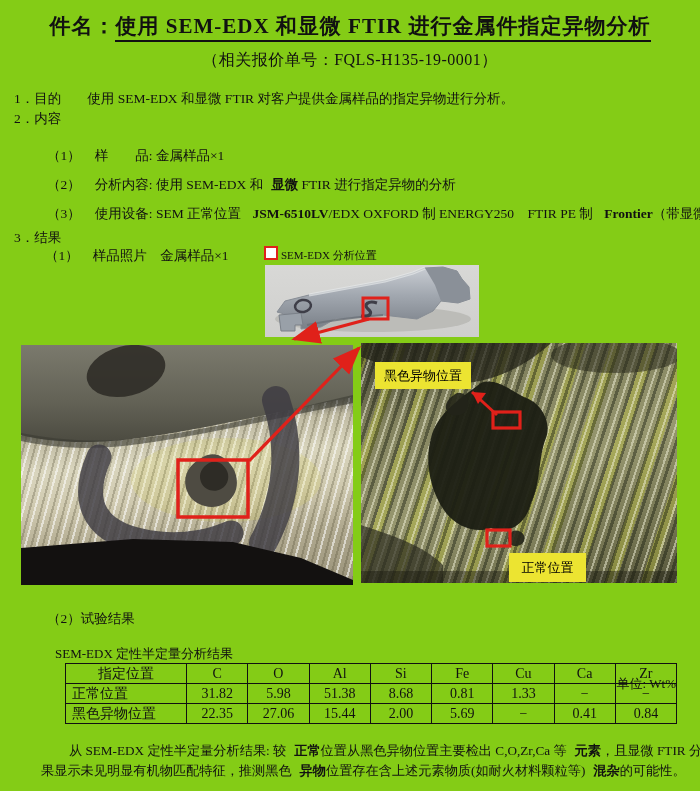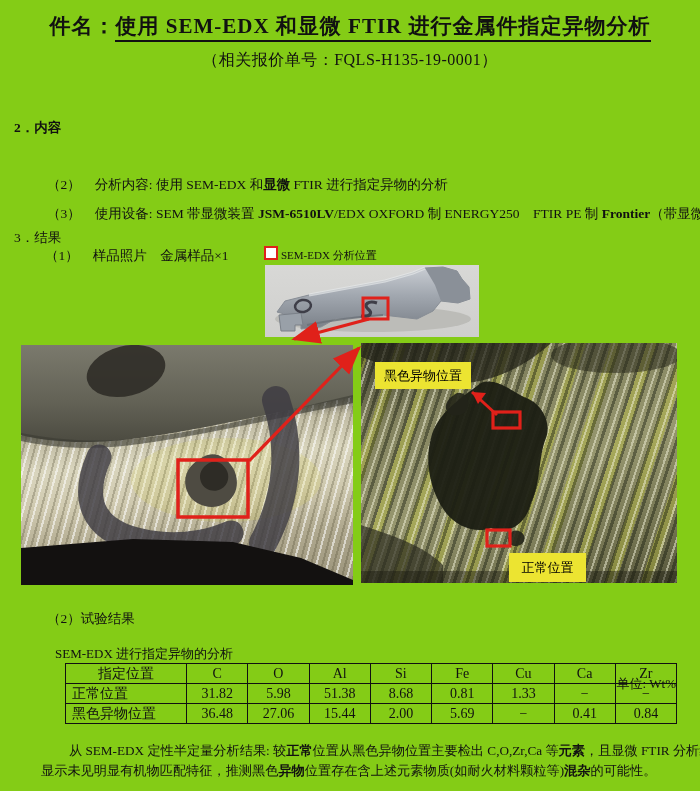--- a/index.html
+++ b/index.html
@@ -10,21 +10,21 @@
   .abs{position:absolute;}
   
   .doc-title{top:12px;left:0;width:700px;text-align:center;font-size:21px;font-weight:bold;letter-spacing:1px;white-space:nowrap;}
   .doc-title .u{border-bottom:2px solid #111;padding-bottom:2px;}
   .doc-subtitle{top:50px;left:0;width:700px;text-align:center;font-size:16px;letter-spacing:.5px;}
   
   .bodyline{font-size:13.5px;white-space:nowrap;}
   .no{display:inline-block;}
   .gap1{display:inline-block;width:26px;}
   .gap2{display:inline-block;width:14px;}
-  .b{font-weight:bold;}
+  .b{font-weight:bold;padding-left:8px;}
   
   .legend{top:246px;left:264px;font-size:11px;white-space:nowrap;}
   .redsq{display:inline-block;width:10px;height:10px;border:2px solid #e0211a;vertical-align:-1px;margin-right:3px;background:#fff;}
   
   .photo{position:absolute;overflow:hidden;z-index:1;}
   .photo svg{position:absolute;left:0;top:0;}
   .photo-top{left:265px;top:265px;width:214px;height:72px;background:linear-gradient(180deg,#d8d8d6,#cfcfcd);}
   .photo-left{
     left:21px;top:345px;width:332px;height:240px;
     background:
@@ -62,29 +62,32 @@
   .conclusion{top:741px;left:5px;width:692px;font-size:13.2px;line-height:20px;text-indent:28px;white-space:normal;margin-left:36px;}
 </style>
 </head>
 <body>
 
 <div class="page">
 
   <div class="abs doc-title"><span>件名：</span><span class="u">使用 SEM-EDX 和显微 FTIR 进行金属件指定异物分析</span></div>
   <div class="abs doc-subtitle">（相关报价单号：FQLS-H135-19-0001）</div>
 
-
-  <div class="abs bodyline" style="top:119px;left:14px;font-weight:bold;">2．内容</div>
-
+  <div class="abs bodyline" style="top:90px;left:14px;"><span class="no">1．目的</span><span class="gap1"></span><span>使用 SEM-EDX 和显微 FTIR 对客户提供金属样品的指定异物进行分析。</span></div>
+
+  <div class="abs bodyline" style="top:110px;left:14px;">2．内容</div>
+
+  <div class="abs bodyline" style="top:147px;left:47px;"><span>（1）</span><span class="gap2"></span><span>样　　品:</span>
+      <span>金属样品×1</span></div>
 
   <div class="abs bodyline" style="top:176px;left:47px;"><span>（2）</span><span class="gap2"></span><span>分析内容:</span>
       <span><span>使用 SEM-EDX 和</span><span class="b">显微</span><span> FTIR 进行指定异物的分析</span></span></div>
 
   <div class="abs bodyline" style="top:205px;left:47px;"><span>（3）</span><span class="gap2"></span><span>使用设备:</span>
-      <span><span>SEM 带显微装置 </span><span class="b">JSM-6510LV</span><span>/EDX OXFORD 制 ENERGY250　FTIR PE 制 </span><span class="b">Frontier</span><span>（带显微装置）</span></span></div>
+      <span><span>SEM 正常位置 </span><span class="b">JSM-6510LV</span><span>/EDX OXFORD 制 ENERGY250　FTIR PE 制 </span><span class="b">Frontier</span><span>（带显微装置）</span></span></div>
 
   <div class="abs bodyline" style="top:229px;left:14px;">3．结果</div>
 
   <div class="abs bodyline" style="top:247px;left:45px;text-align:center;"><span>（1）</span><span class="gap2"></span><span>样品照片　金属样品×1</span></div>
 
   <div class="abs legend"><span class="redsq"></span><span>SEM-EDX 分析位置</span></div>
 
   <div class="photo photo-top">
     <svg width="214" height="72" viewBox="0 0 214 72">
       <defs>
@@ -152,21 +155,21 @@
         <path d="M0,0 L10,4 L0,8 Z" fill="#e0211a"></path>
       </marker>
     </defs>
     <line x1="369" y1="319" x2="294" y2="339" stroke="#e0211a" stroke-width="3.2" marker-end="url(#arrow)"></line>
     <line x1="249" y1="461" x2="359" y2="348" stroke="#e0211a" stroke-width="3.2" marker-end="url(#arrow)"></line>
   </svg>
 
   <div class="abs bodyline test-result">（2）试验结果</div>
 
   <div class="abs tbl-caption">
-    <span class="cap-l">SEM-EDX 进行指定异物的分析</span>
+    <span class="cap-l">SEM-EDX 定性半定量分析结果</span>
     <span class="cap-r">单位: Wt%</span>
   </div>
 
   <table class="edx">
     <colgroup>
         <col class="c0">
         <col>
         <col>
         <col>
         <col>
@@ -193,21 +196,21 @@
         <td>5.98</td>
         <td>51.38</td>
         <td>8.68</td>
         <td>0.81</td>
         <td>1.33</td>
         <td>−</td>
         <td>−</td>
       </tr>
       <tr>
         <td class="lbl">黑色异物位置</td>
-        <td>36.48</td>
+        <td>22.35</td>
         <td>27.06</td>
         <td>15.44</td>
         <td>2.00</td>
         <td>5.69</td>
         <td>−</td>
         <td>0.41</td>
         <td>0.84</td>
       </tr>
     </tbody>
   </table>

